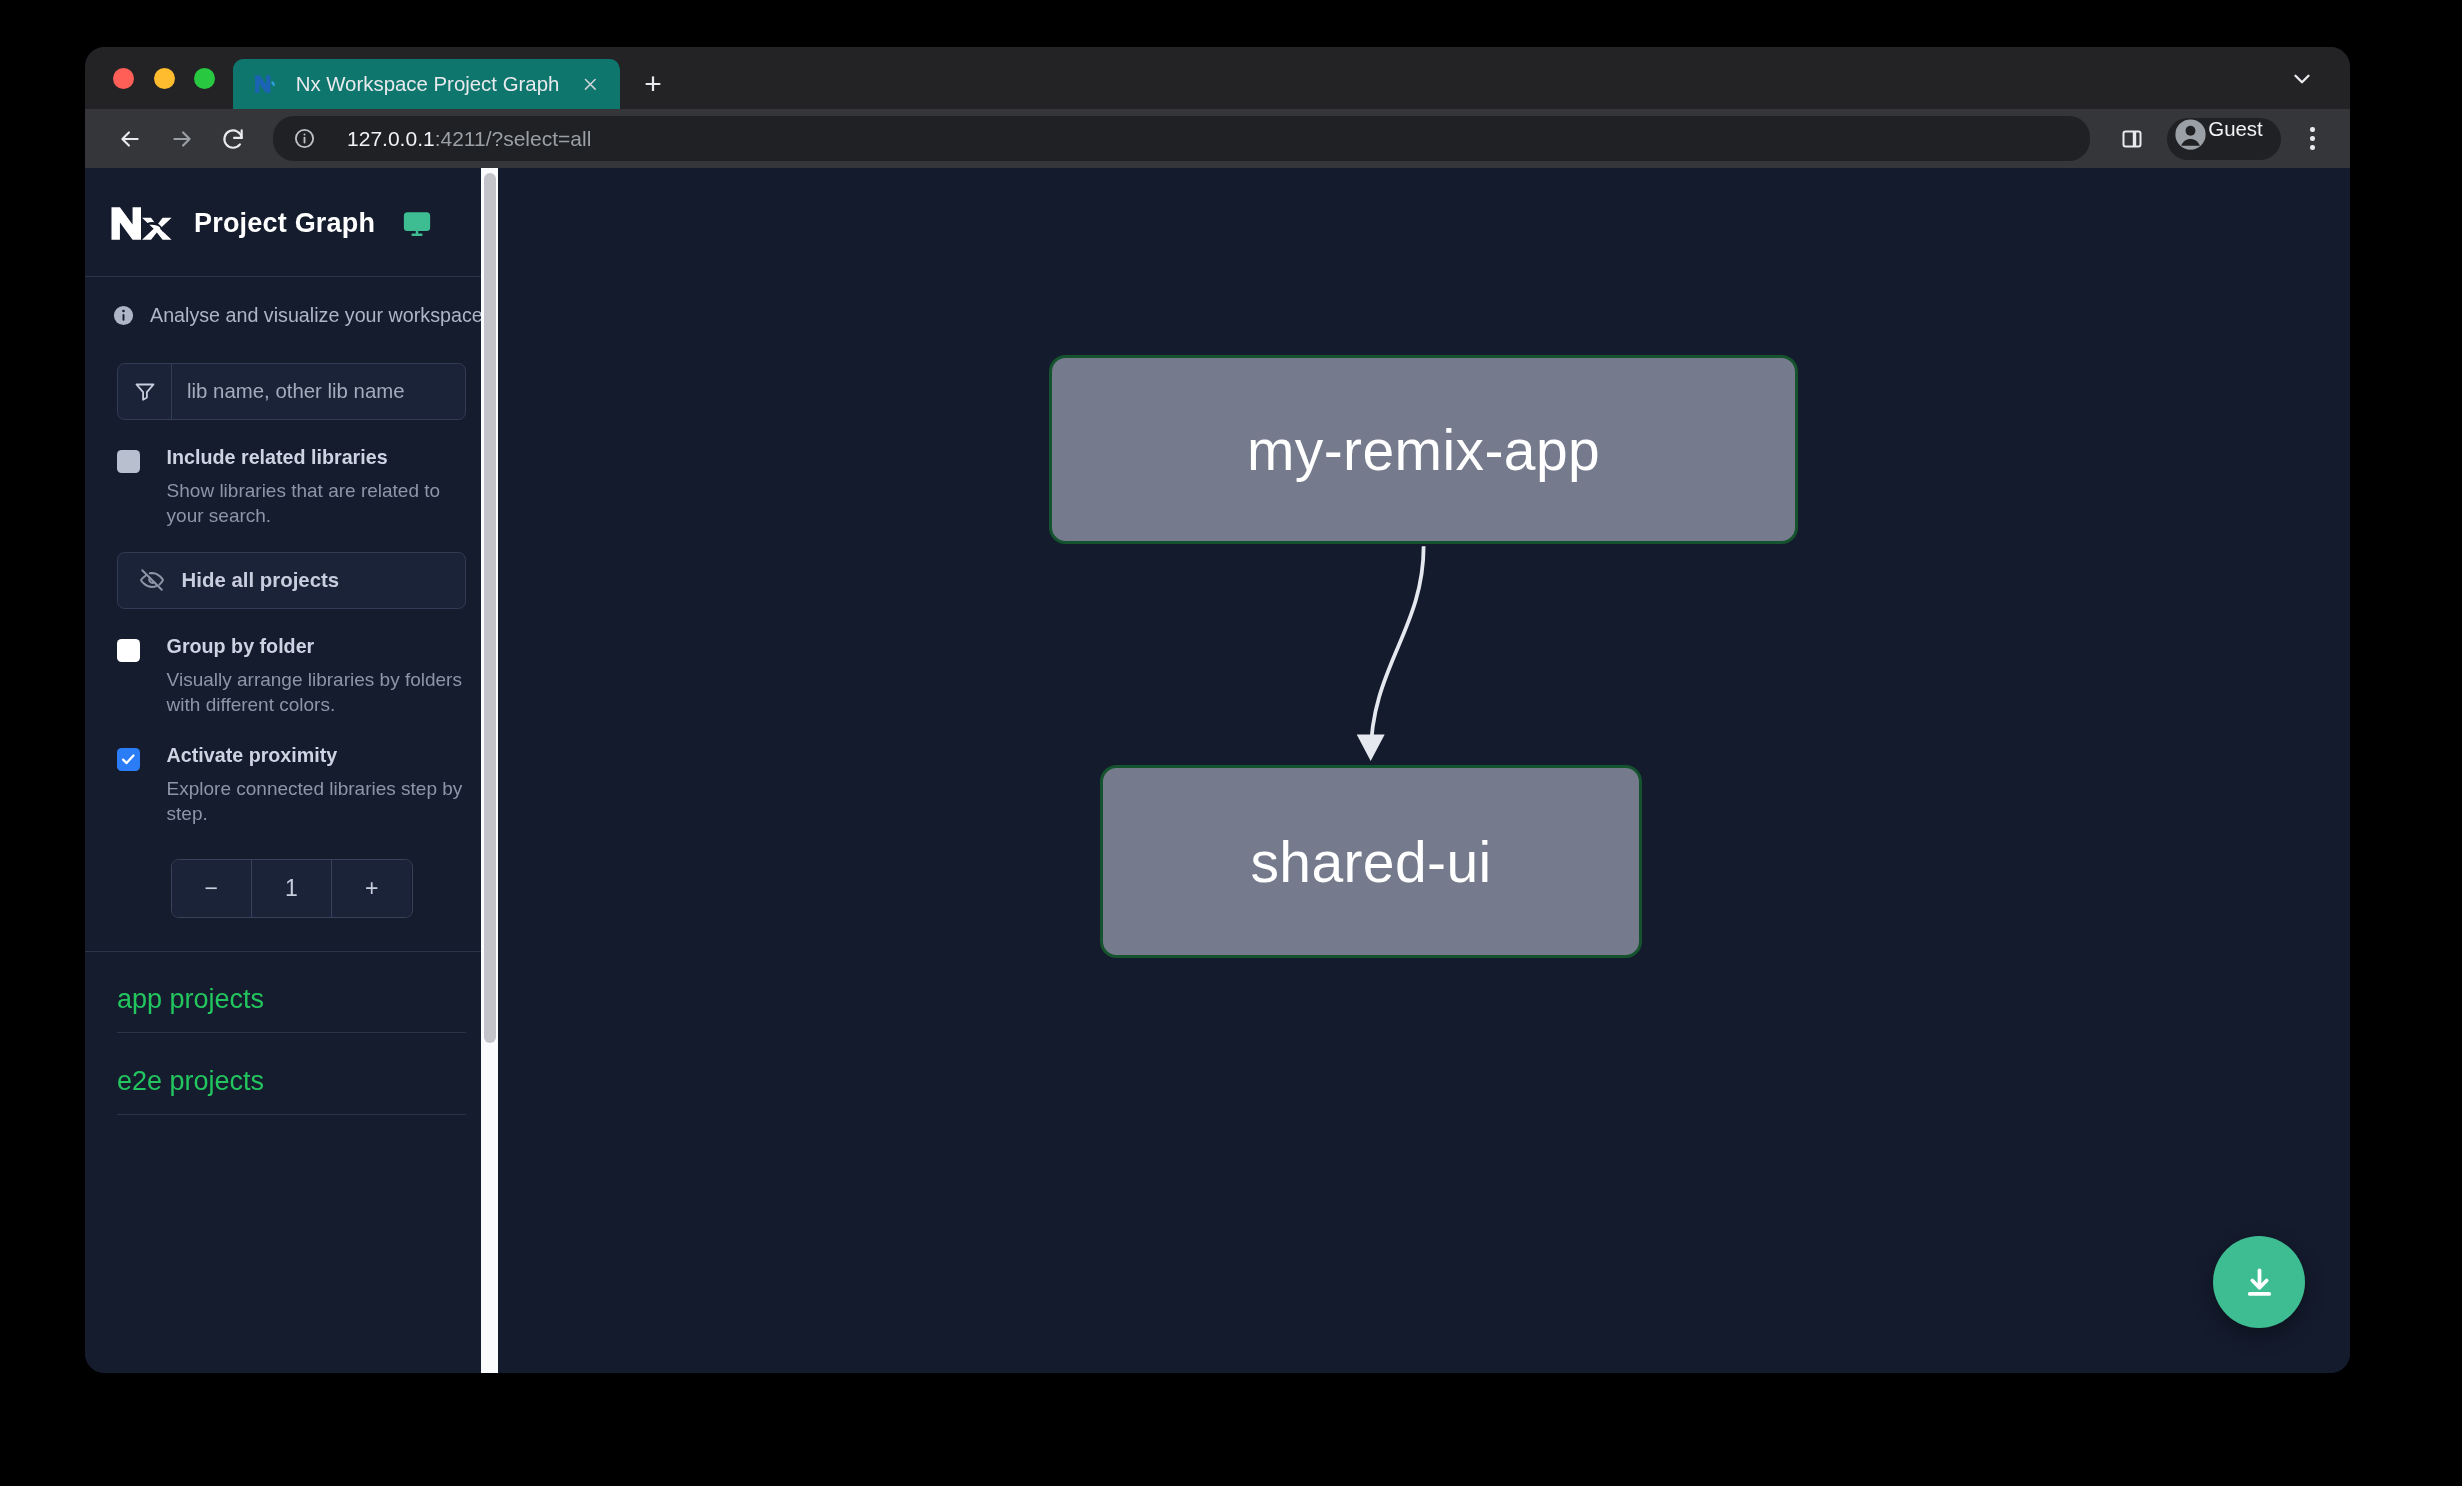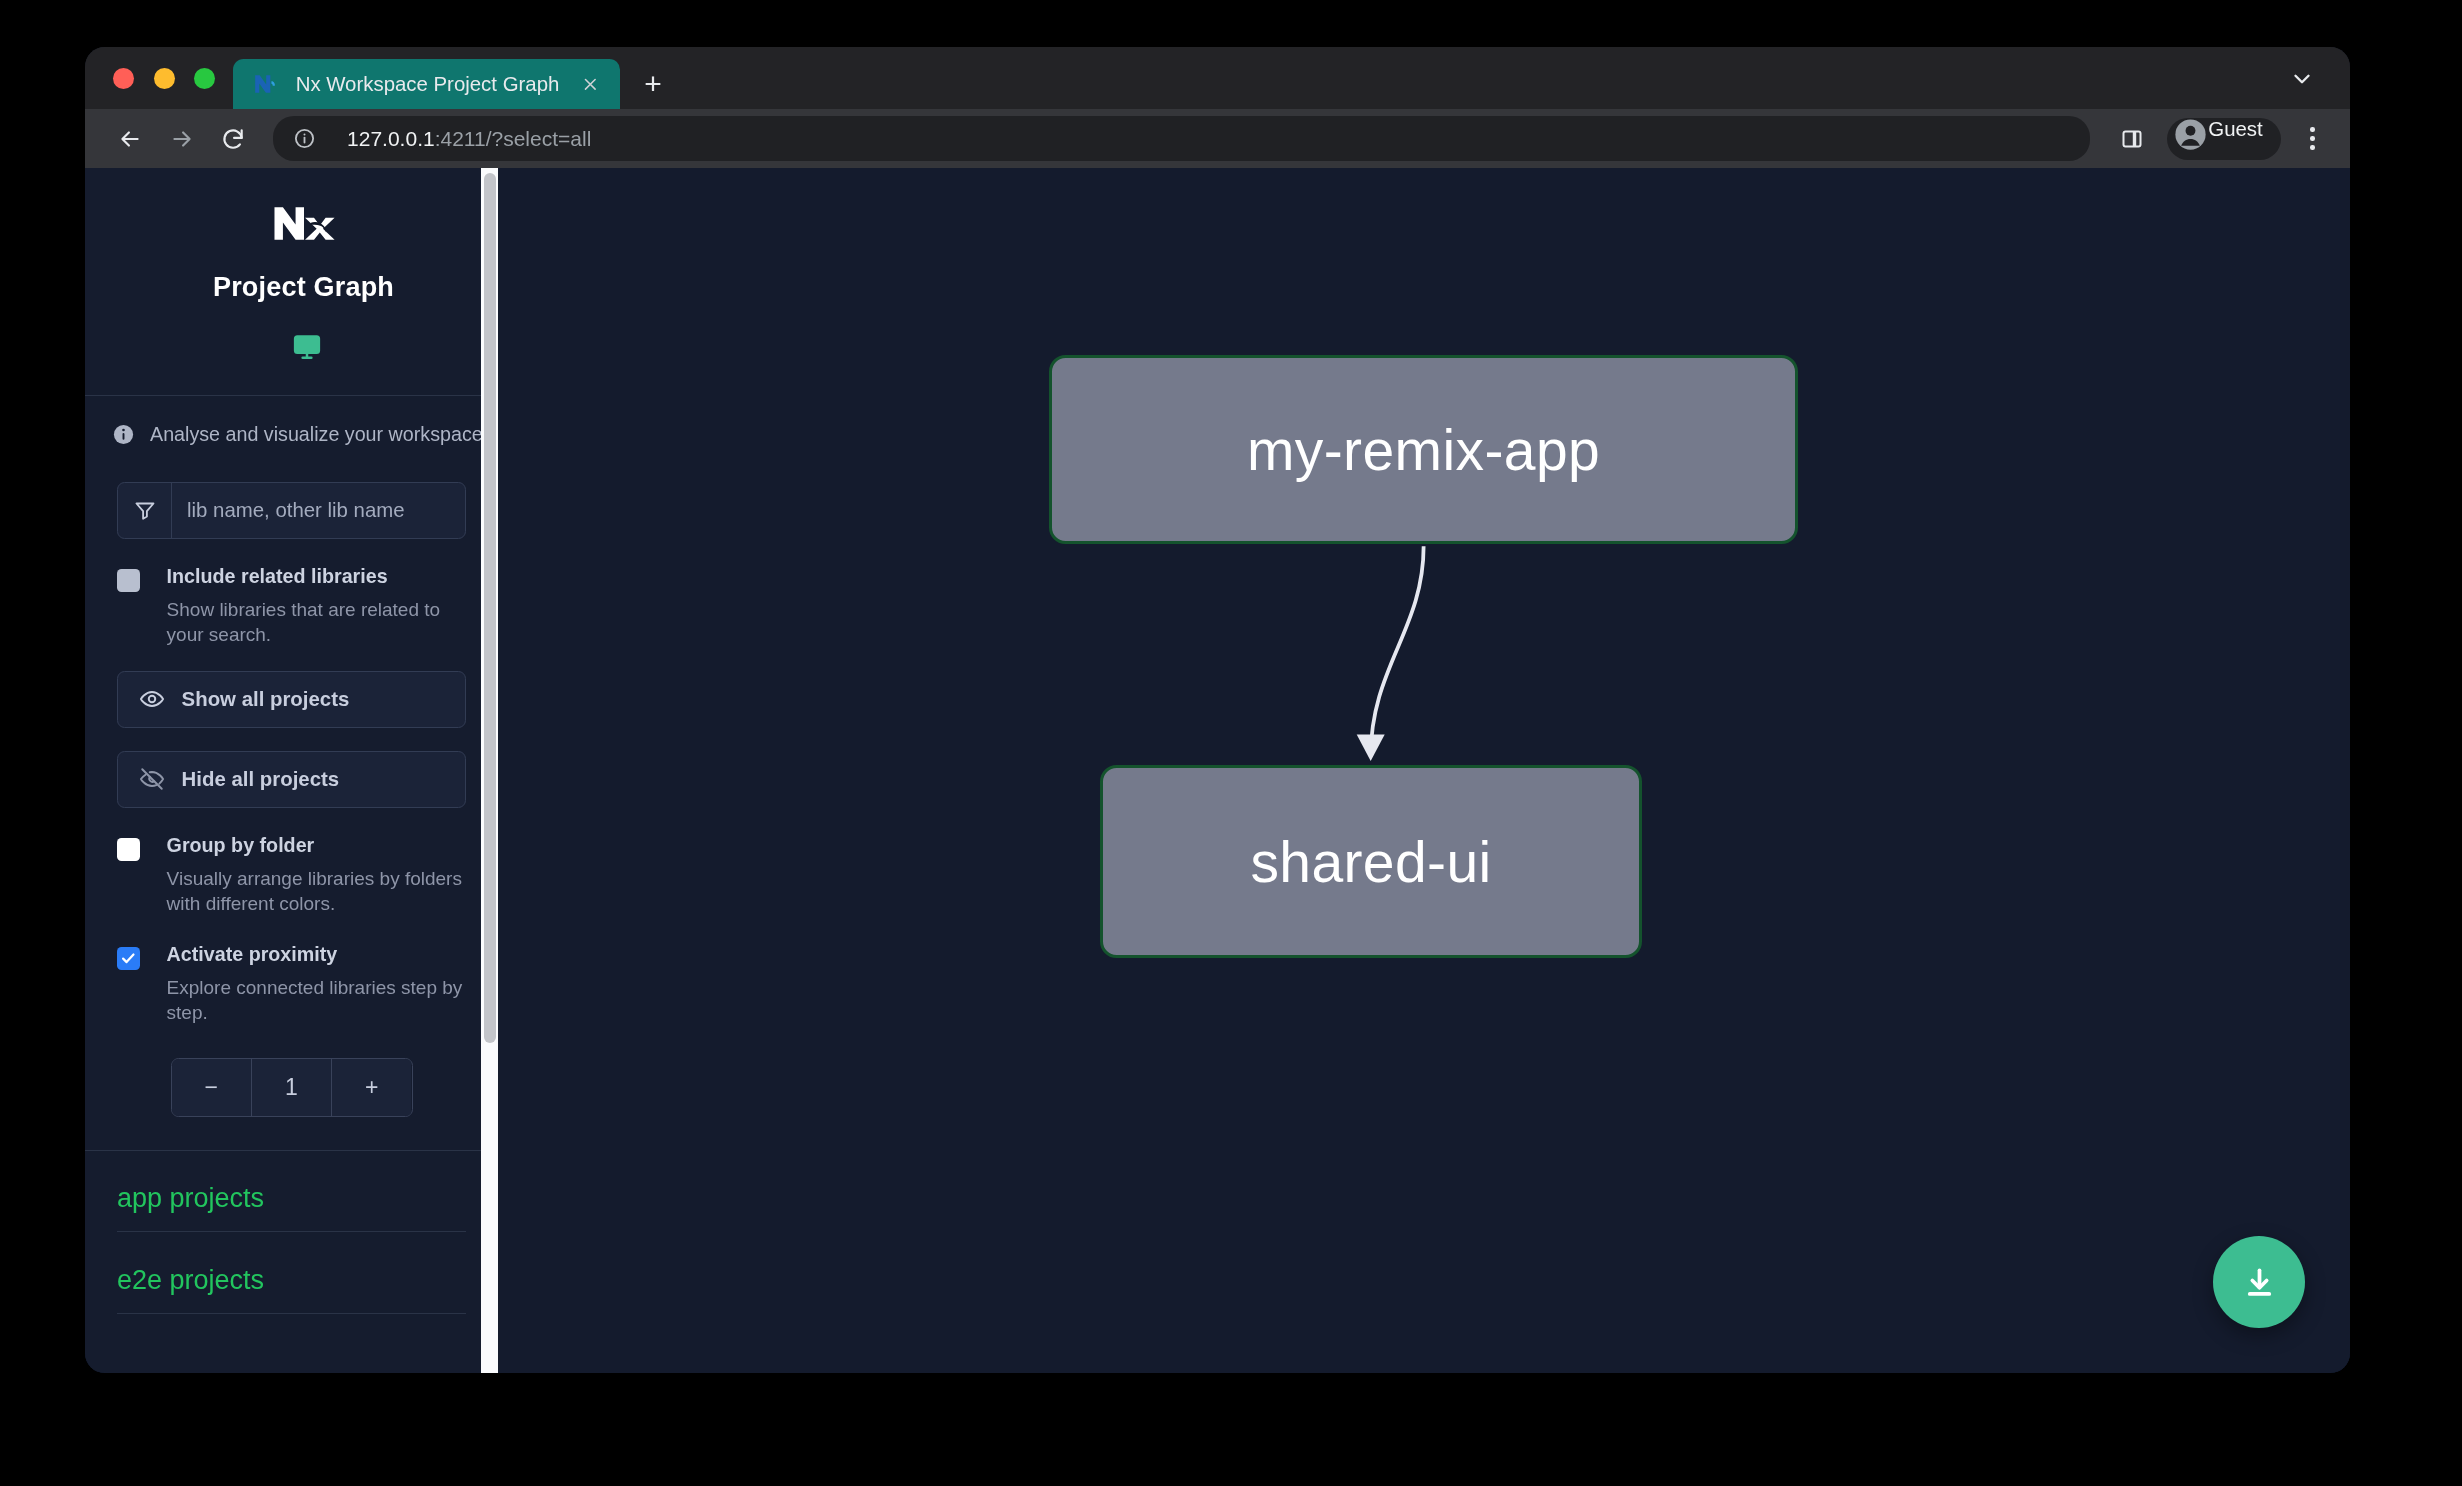--- a/index.html
+++ b/index.html
@@ -152,23 +152,22 @@
     position: relative;
     width: 413px;
     background: #151c2e;
     display: flex;
     flex-direction: column;
     flex: none;
   }
   .sb-header {
     display: flex;
     align-items: center;
-    gap: 29px;
+    gap: 21px;
     padding: 36px 0 33px 24px;
-    flex-direction: column;
   }
   .nx-logo { width: 64px; height: 39px; flex: none; }
   .sb-title { color: #ffffff; font-size: 27px; font-weight: 700; letter-spacing: 0.2px; }
   .monitor-icon { width: 30px; height: 30px; margin-left: 6px; flex: none; }
 
   .sb-divider { height: 0.8px; background: #2a3347; }
 
   .sb-tagline {
     display: flex; align-items: center; gap: 15px;
     padding: 27px 0 27px 27px;
@@ -474,29 +473,20 @@
           </span>
           <input class="filter-input" type="text" placeholder="lib name, other lib name" style="">
         </div>
 
         <div class="opt">
           <span class="cbox disabled"></span>
           <span class="opt-label">Include related libraries</span>
           <span class="opt-desc">Show libraries that are related to your search.</span>
         </div>
 
-        <button class="btn">
-          <span class="bi">
-            <svg width="26" height="26" viewBox="0 0 24 24" fill="none" stroke="#c8cede" stroke-width="1.8" stroke-linecap="round" stroke-linejoin="round">
-              <path d="M1.8 12S5.5 5.5 12 5.5 22.2 12 22.2 12 18.5 18.5 12 18.5 1.8 12 1.8 12z"></path>
-              <circle cx="12" cy="12" r="3"></circle>
-            </svg>
-          </span>
-          <span>Show all projects</span>
-        </button>
 
         <button class="btn">
           <span class="bi">
             <svg width="26" height="26" viewBox="0 0 24 24" fill="none" stroke="#8e95a8" stroke-width="1.8" stroke-linecap="round" stroke-linejoin="round">
               <path d="M9.9 5.8A9.9 9.9 0 0112 5.5c6.5 0 10.2 6.5 10.2 6.5a18 18 0 01-3.4 4.3M6.3 7.8A17.7 17.7 0 001.8 12S5.5 18.5 12 18.5c1.5 0 2.8-.3 4-.8"></path>
               <path d="M10 10a3 3 0 004.1 4.2"></path>
               <path d="M3 3l18 18"></path>
             </svg>
           </span>
           <span>Hide all projects</span>

